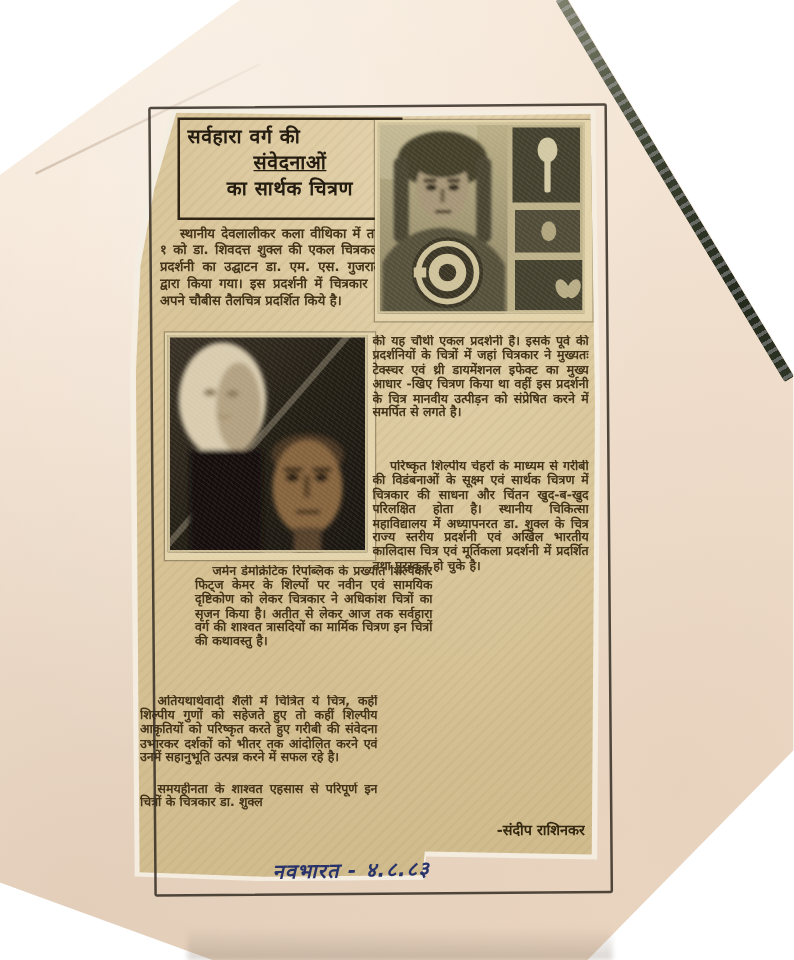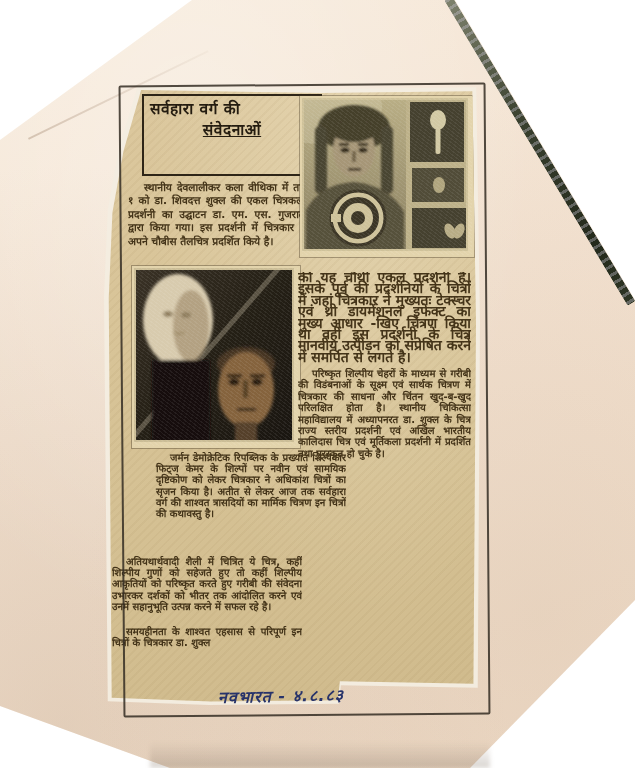--- a/index.html
+++ b/index.html
@@ -57,21 +57,21 @@
   .hl1{text-align:left;}
   .hl2{text-align:center;text-decoration:underline;}
   .hl3{text-align:center;}
 
   .col-text{position:absolute;text-align:justify;font-weight:600;color:#443419;
     overflow:hidden;}
   .intro{left:20px;top:80px;width:178px;height:84px;font-size:10.5px;line-height:13.5px;text-indent:16px;}
   .lp0{left:4px;top:352px;width:190px;height:106px;font-size:10px;line-height:11.2px;text-indent:14px;padding-left:44px;}
   .lp1{left:4px;top:456px;width:190px;height:96px;font-size:10px;line-height:11.2px;text-indent:14px;}
   .lp2{left:4px;top:526px;width:190px;height:28px;font-size:10px;line-height:11.2px;text-indent:14px;}
-  .rp0{left:190px;top:168px;width:173px;height:98px;font-size:14px;line-height:11.4px;}
+  .rp0{left:190px;top:168px;width:173px;height:98px;font-size:10px;line-height:11.4px;}
   .rp1{left:190px;top:268px;width:173px;height:128px;font-size:10px;line-height:11.4px;text-indent:14px;}
   .rp2{left:190px;top:397px;width:173px;height:64px;font-size:10px;line-height:11.4px;text-indent:14px;}
   .rp3{left:190px;top:462px;width:173px;height:92px;font-size:10px;line-height:11.4px;text-indent:14px;}
   .byline{left:190px;top:566px;width:170px;height:22px;text-align:right;
     font-size:11.5px;font-weight:bold;color:#33270f;}
 
   .photo{position:absolute;padding:2px;background:#e3d4ac;box-shadow:0 0 0 1px rgba(70,58,38,0.4);}
   .photo::after{content:"";position:absolute;inset:2px;
     background:repeating-linear-gradient(38deg,rgba(255,255,255,0.07) 0 1px,transparent 1px 3px);
     pointer-events:none;}
@@ -94,20 +94,21 @@
   <div class="bottom-shadow"></div>
   <div class="edge-band"></div>
 
   <div class="clip-backing"></div>
 
   <div class="clipping">
 
     <div class="headline-box">
       <div class="hl hl1">सर्वहारा वर्ग की</div>
       <div class="hl hl2">संवेदनाओं</div>
+      <div class="hl hl3">का सार्थक चित्रण</div>
     </div>
 
     <p class="col-text intro">स्थानीय देवलालीकर कला वीथिका में ता. १ को डा. शिवदत्त शुक्ल की एकल चित्रकला प्रदर्शनी का उद्घाटन डा. एम. एस. गुजराल द्वारा किया गया। इस प्रदर्शनी में चित्रकार ने अपने चौबीस तैलचित्र प्रदर्शित किये है।</p>
 
     <div class="photo photo1">
       <svg width="160" height="174" viewBox="0 0 160 174">
         <defs>
           <linearGradient id="p1bg" x1="0" y1="0" x2="1" y2="1">
             <stop offset="0" stop-color="#3a3226"></stop>
             <stop offset="0.5" stop-color="#241f15"></stop>
@@ -190,20 +191,21 @@
           <circle r="18" fill="none" stroke="#3c3626" stroke-width="6"></circle>
           <circle r="7" fill="#3c3626"></circle>
           <rect x="-27" y="-4" width="10" height="8" fill="#cec29a"></rect>
         </g>
         <rect x="1" y="1" width="164" height="151" fill="none" stroke="#cfc29a" stroke-width="2"></rect>
       </svg>
     </div>
 
     <p class="col-text rp0">की यह चौथी एकल प्रदर्शनी है। इसके पूर्व की प्रदर्शनियों के चित्रों में जहां चित्रकार ने मुख्यतः टेक्स्चर एवं थ्री डायमेंशनल इफेक्ट का मुख्य आधार -खिए चित्रण किया था वहीं इस प्रदर्शनी के चित्र मानवीय उत्पीड़न को संप्रेषित करने में समर्पित से लगते है।</p>
     <p class="col-text rp1">परिष्कृत शिल्पीय चेहरों के माध्यम से गरीबी की विडंबनाओं के सूक्ष्म एवं सार्थक चित्रण में चित्रकार की साधना और चिंतन खुद-ब-खुद परिलक्षित होता है। स्थानीय चिकित्सा महाविद्यालय में अध्यापनरत डा. शुक्ल के चित्र राज्य स्तरीय प्रदर्शनी एवं अखिल भारतीय कालिदास चित्र एवं मूर्तिकला प्रदर्शनी में प्रदर्शित तथा पुरस्कृत हो चुके है।</p>
+    <div class="col-text byline">-संदीप राशिनकर</div>
 
   </div>
 
   <div class="frame"></div>
 
   <div class="handwriting">नवभारत - ४.८.८३</div>
 
 </div>
 
 </body></html>

